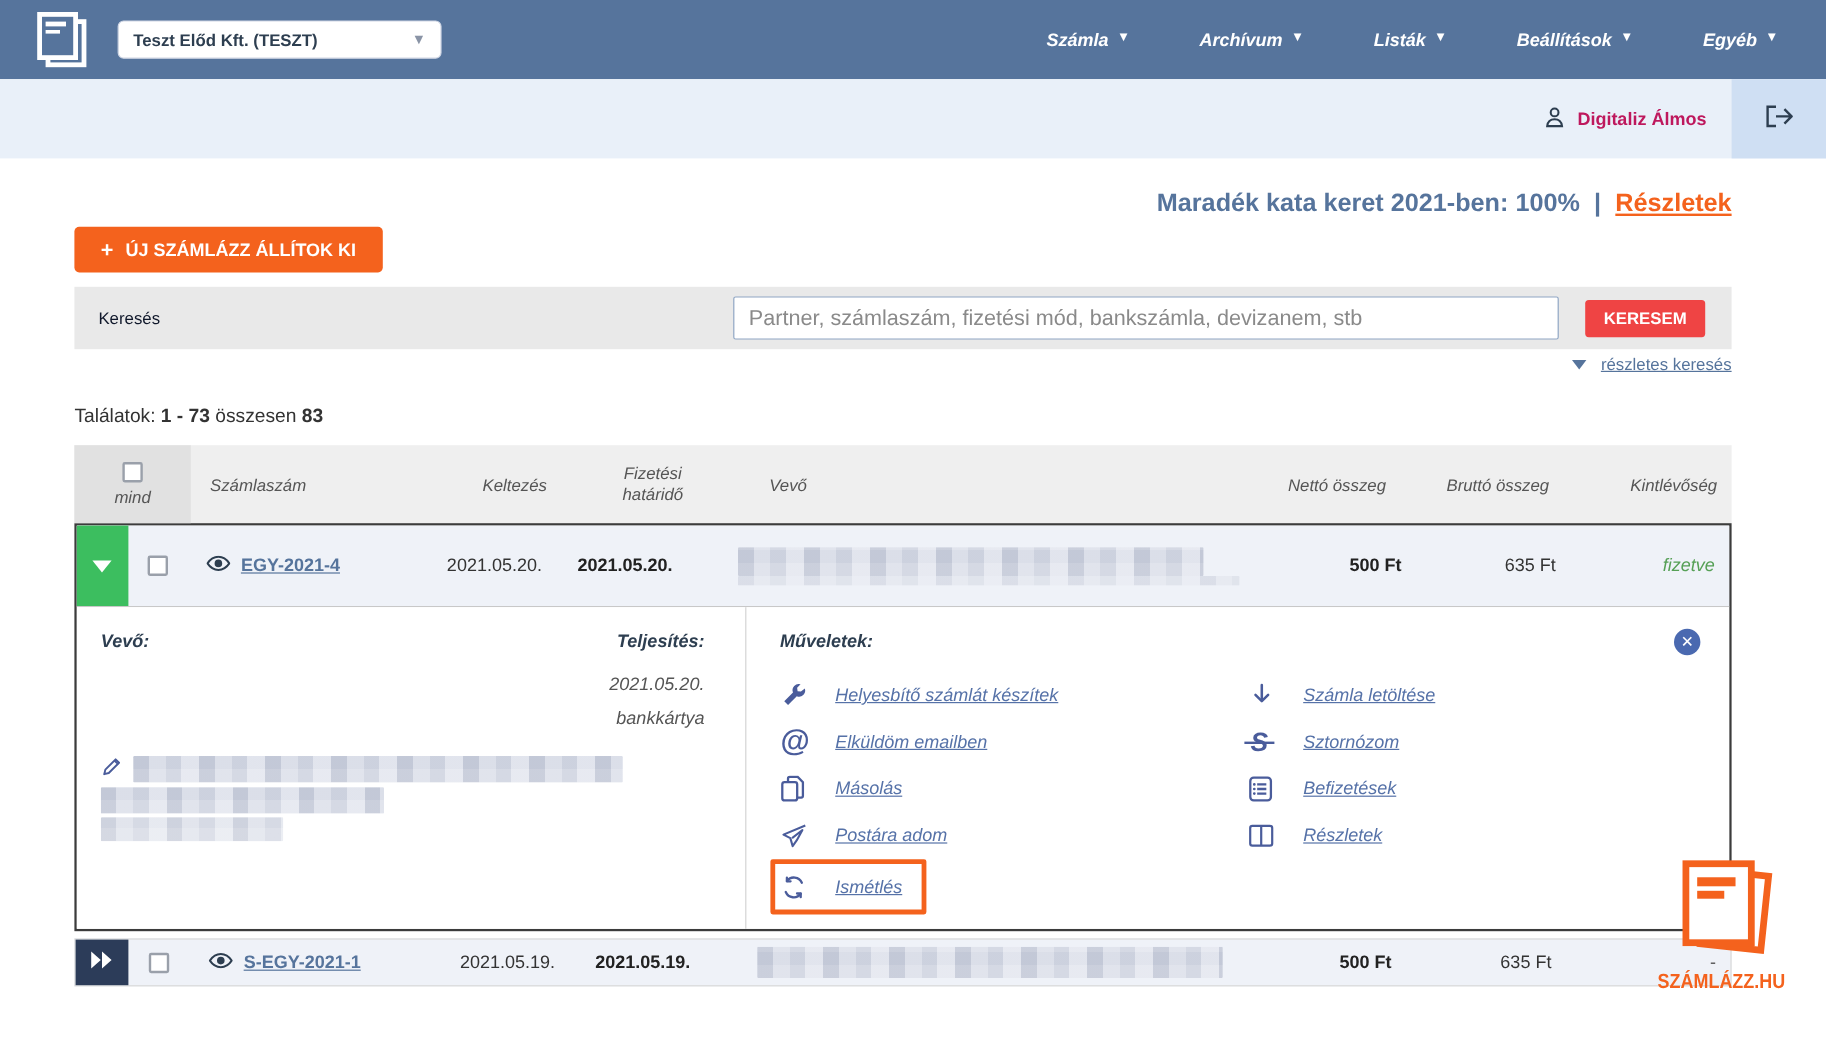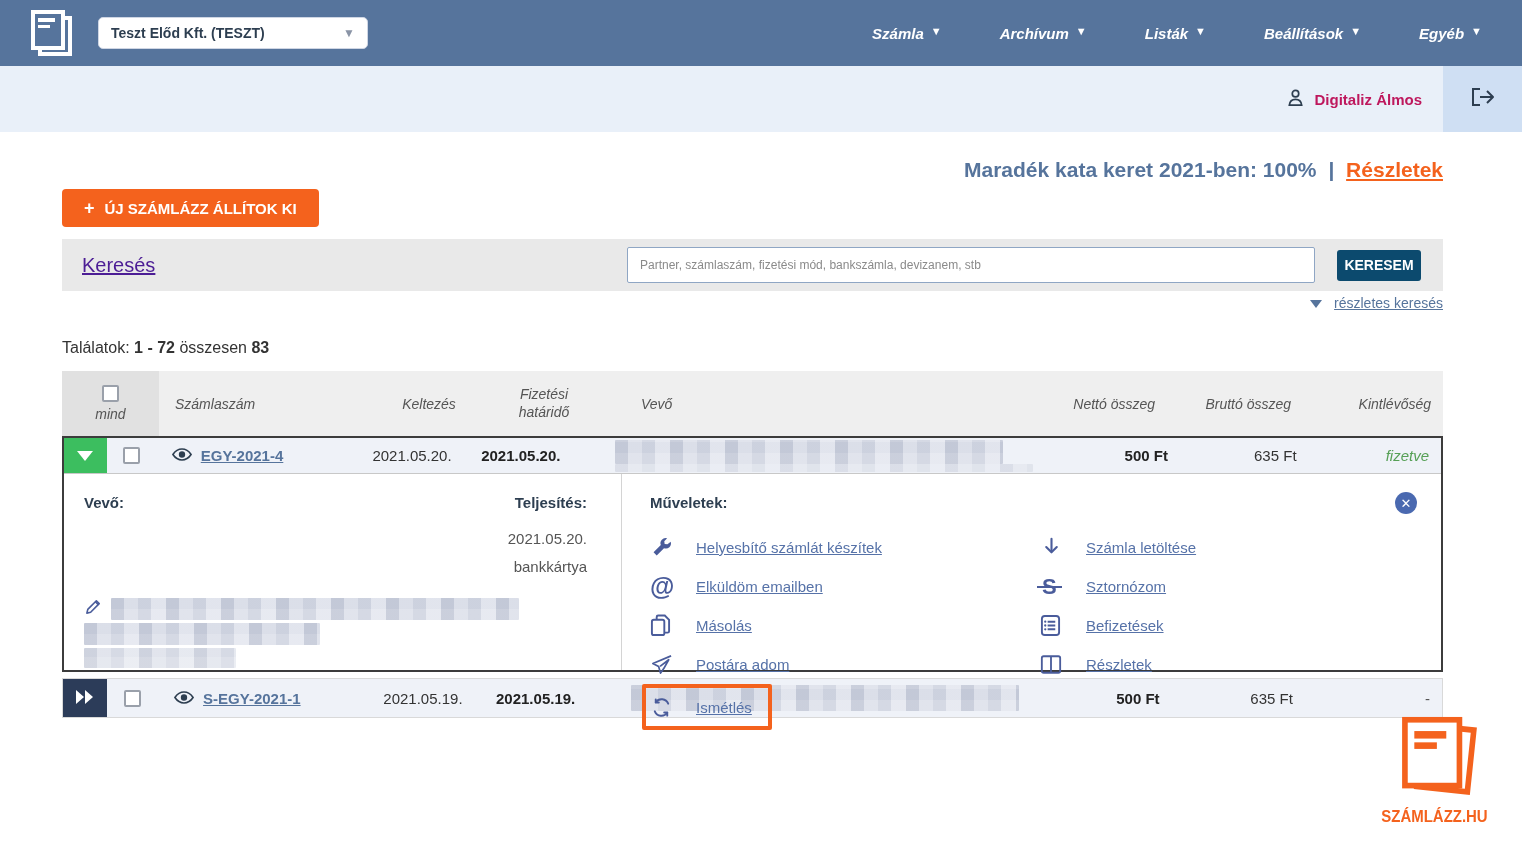--- a/index.html
+++ b/index.html
@@ -32,25 +32,25 @@
   .kata-line { margin-top:26px; text-align:right; font-size:21px; font-weight:bold; color:#56749C; }
   .kata-line .sep { color:#56749C; margin:0 6px; }
   .kata-line a { color:#F4621D; text-decoration:underline; cursor:pointer; }
 
   .btn-new { margin-top:7px; height:38px; background:#F4621D; color:#fff; border:none; border-radius:4px;
              font-size:15px; font-weight:bold; padding:0 22px; display:inline-flex; align-items:center; gap:10px;
              cursor:pointer; font-family:inherit; }
   .btn-new .plus { font-size:18px; font-weight:bold; }
 
   .search-strip { margin-top:12px; height:52px; background:#E9E9E9; display:flex; align-items:center; padding:0 22px 0 20px; }
-  .search-label { font-size:20px; color:#4c1d95;text-decoration:underline; }
+  .search-label { font-size:14px; color:#0f172a; }
   .search-input { margin-left:auto; width:688px; height:36px; border:1px solid #8FA6C4; border-radius:2px;
-                  font-size:12px; color:#333; padding:0 12px; font-family:inherit; background:#fff; }
+                  font-size:18px; color:#333; padding:0 12px; font-family:inherit; background:#fff; }
   .search-input::placeholder { color:#8a8a8a; }
-  .btn-keresem { margin-left:22px; width:84px; height:31px; background:#0c4a6e; color:#fff; border:none; border-radius:3px;
+  .btn-keresem { margin-left:22px; width:100px; height:31px; background:#ef4444; color:#fff; border:none; border-radius:3px;
                  font-size:14px; font-weight:bold; cursor:pointer; font-family:inherit; }
   .advanced-line { margin-top:4px; text-align:right; font-size:14px; }
   .advanced-line .tri { display:inline-block; width:0; height:0; border-left:6px solid transparent;
                         border-right:6px solid transparent; border-top:8px solid #56749C; margin-right:8px; vertical-align:middle; }
   .advanced-line a { color:#56749C; text-decoration:underline; cursor:pointer; }
 
   .results-line { margin-top:28px; font-size:16px; color:#333; }
   .results-line b { font-weight:bold; }
 
   .filters { margin-top:12px; display:flex; align-items:center; }
@@ -70,21 +70,21 @@
   .cell-due  { width:118px; text-align:center; }
   .cell-cust { flex:1; padding-left:38px; }
   .cell-net  { width:143px; text-align:right; }
   .cell-gross{ width:136px; text-align:right; }
   .cell-out  { width:152px; text-align:right; padding-right:12px; }
   .th-due-two { line-height:1.25; }
 
   .checkbox { width:17px; height:17px; border:2px solid #9aa0aa; border-radius:2px; background:#fff; cursor:pointer; }
 
   .row-group { border:2px solid #3C3C3C; }
-  .trow { display:flex; align-items:center; height:36px; background:#EFF2F8; font-size:15px; }
+  .trow { display:flex; align-items:center; height:68px; background:#EFF2F8; font-size:15px; }
   .trow.bottom { height:40px; border:1px solid #d9d9d9; }
   .expander { width:45px; height:100%; display:flex; align-items:center; justify-content:center; cursor:pointer; }
   .expander.open { background:#3CBE5F; }
   .expander.closed { background:#2C3C59; }
   .expander .tri-down { width:0; height:0; border-left:8px solid transparent; border-right:8px solid transparent; border-top:10px solid #fff; }
   .cell-check { width:52px; display:flex; justify-content:center; }
   .inv-link { color:#56749C; font-weight:bold; text-decoration:underline; cursor:pointer; }
   .inv-cell-inner { display:flex; align-items:center; gap:9px; }
   .due-bold { font-weight:bold; color:#222; }
   .net-bold { font-weight:bold; color:#222; }
@@ -92,21 +92,21 @@
   .status-dash { color:#555; }
   .trow.first { border-bottom:1px solid #c8c8c8; }
 
   
   .blur { border-radius:1px;
     background-image:
       repeating-linear-gradient(90deg, rgba(186,192,209,.55) 0 13px, rgba(226,229,238,.65) 13px 27px, rgba(203,208,222,.5) 27px 40px, rgba(236,238,245,.65) 40px 55px),
       repeating-linear-gradient(0deg, #dfe2ea 0 11px, #ced3df 11px 22px); }
 
   
-  .detail { display:flex; background:#fff; height:196px; position:relative; }
+  .detail { display:flex; background:#fff; height:268px; position:relative;font-style:italic; }
   .d-left { width:558px; border-right:1px solid #d4d4d4; padding:20px 34px 14px 20px; }
   .d-left-head { display:flex; justify-content:space-between; }
   .d-label { font-size:15px; font-weight:bold; color:#2d3e50; }
   .d-dates { text-align:right; margin-top:14px; font-size:15px; color:#555; line-height:1.85; }
   .d-cust { margin-top:16px; }
   .d-cust-line1 { display:flex; align-items:flex-start; gap:8px; }
   .d-main { flex:1; padding:20px 0 0 28px; position:relative; }
   .ops-cols { display:flex; margin-top:16px; }
   .ops-col { display:flex; flex-direction:column; }
   .ops-col.left { width:390px; }
@@ -208,21 +208,21 @@
       <button class="btn-keresem">KERESEM</button>
     </div>
 
     <div class="advanced-line">
       <span class="tri"></span>
       <a>részletes keresés</a>
     </div>
 
     <div class="results-line">
       <span>Találatok:</span>
-      <b>1 - 72</b>
+      <b>1 - 73</b>
       <span>összesen</span>
       <b>83</b>
     </div>
 
 
     
     <div class="tbl">
 
       <div class="thead">
         <div class="th-mind">

